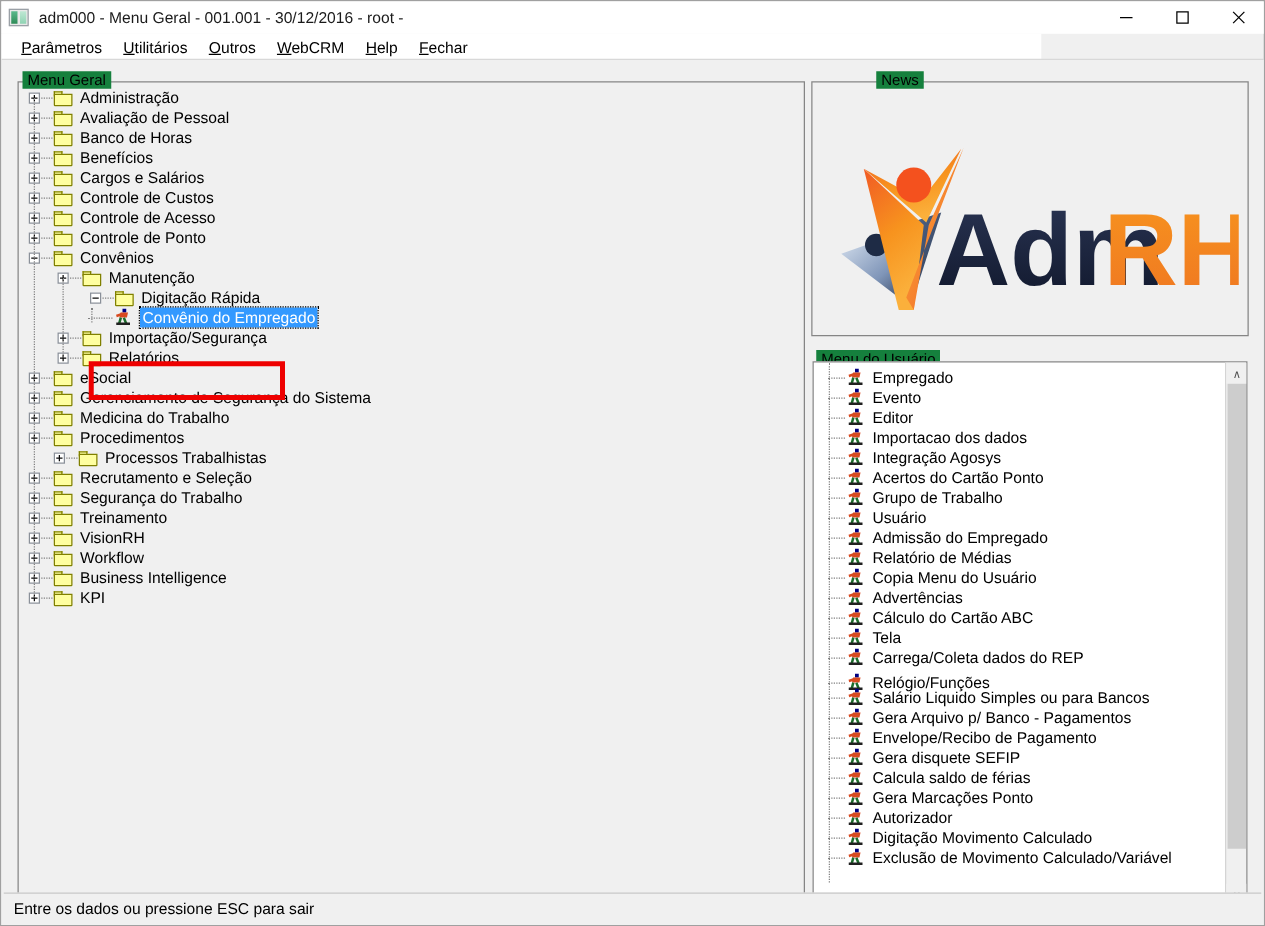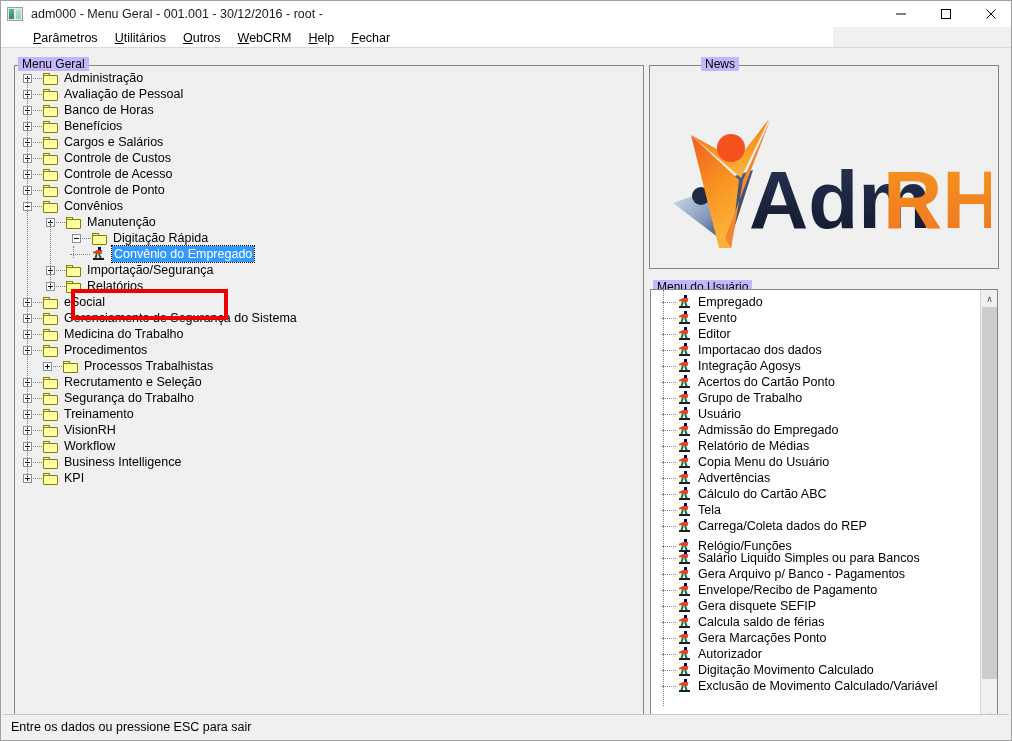--- a/index.html
+++ b/index.html
@@ -59,21 +59,21 @@
     font-size: 12px; color: #000;
   }
   .winbtn svg { display: block; }
 
   
   .menubar {
     position: absolute; left: 0; top: 26px;
     width: 832px; height: 21px;
     background: #ffffff;
     display: flex; align-items: center;
-    padding-left: 24px;
+    padding-left: 8px;
   }
   .menuitem {
     font-size: 12.5px; color: #000;
     padding: 1px 9px 1px 8px;
     white-space: nowrap;
     cursor: default;
   }
   .menuitem u { text-decoration: underline; }
 
   
@@ -84,21 +84,21 @@
   }
 
   
   .groupbox {
     position: absolute;
     border: 1px solid #858585;
   }
   .grouplabel {
     position: absolute;
     font-size: 12px; color: #000;
-    background: #c4b5fd;
+    background: #15803d;
     padding: 0 4px;
     white-space: nowrap;
   }
 
   
   #tree-group { left: 13px; top: 17px; width: 630px; height: 661px; background: #f0f0f0; }
   #tree-label { left: 17px; top: 9px; }
 
   .treeview {
     position: absolute; left: 14px; top: 17px;

